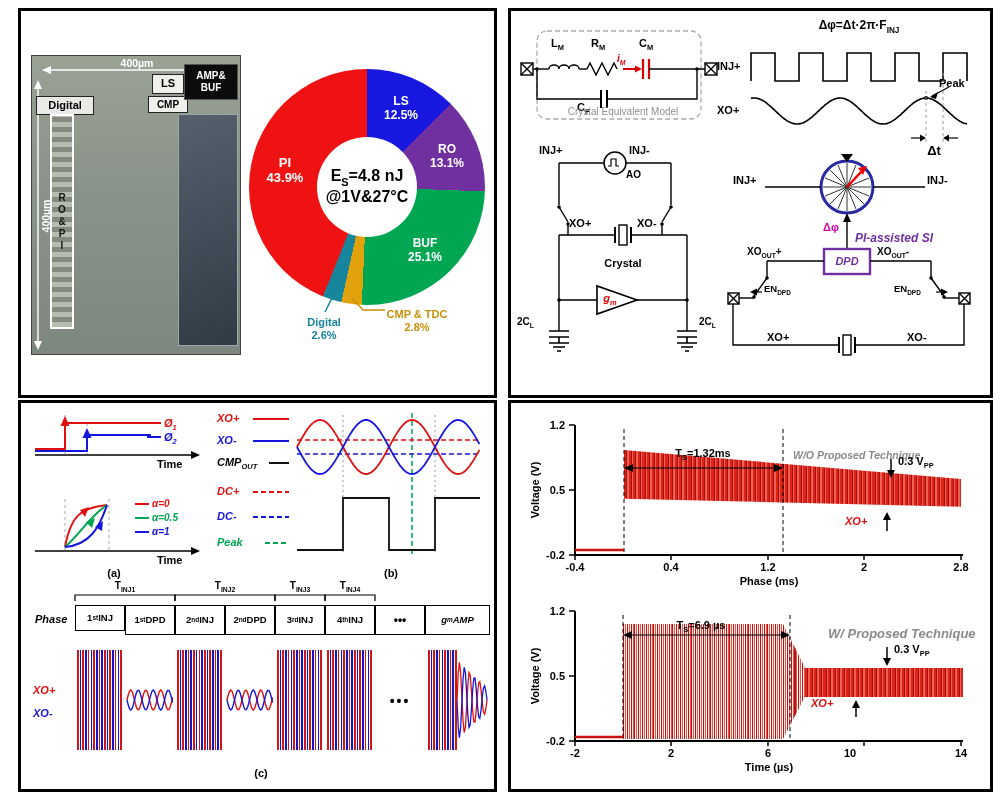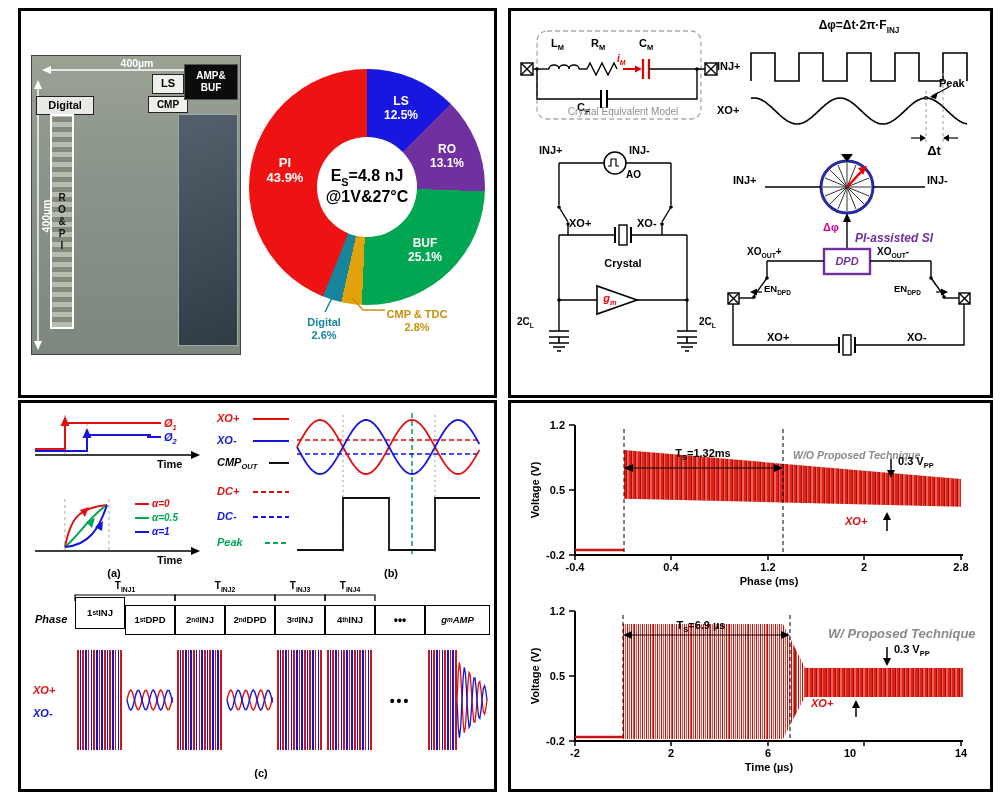--- a/index.html
+++ b/index.html
@@ -301,21 +301,21 @@
   <span class="lbl b i" style="left:196px;top:107px;color:#1515dd">DC-</span>
   <span class="lbl b i" style="left:196px;top:133px;color:#00a651">Peak</span>
   <span class="lbl b cc" style="left:370px;top:170px">(b)</span>
 
   <span class="lbl b cc" style="left:104px;top:184px;font-size:10px">T<sub>INJ1</sub></span>
   <span class="lbl b cc" style="left:204px;top:184px;font-size:10px">T<sub>INJ2</sub></span>
   <span class="lbl b cc" style="left:279px;top:184px;font-size:10px">T<sub>INJ3</sub></span>
   <span class="lbl b cc" style="left:329px;top:184px;font-size:10px">T<sub>INJ4</sub></span>
   <span class="lbl b i" style="left:14px;top:210px">Phase</span>
 
-  <div class="cell" style="left:54px;top:194px;width:50px;height:32px">1<sup>st</sup> INJ</div>
+  <div class="cell" style="left:54px;top:202px;width:50px;height:26px">1<sup>st</sup> INJ</div>
   <div class="cell" style="left:104px;top:202px;width:50px;height:30px">1<sup>st</sup> DPD</div>
   <div class="cell" style="left:154px;top:202px;width:50px;height:30px">2<sup>nd</sup> INJ</div>
   <div class="cell" style="left:204px;top:202px;width:50px;height:30px">2<sup>nd</sup> DPD</div>
   <div class="cell" style="left:254px;top:202px;width:50px;height:30px">3<sup>rd</sup> INJ</div>
   <div class="cell" style="left:304px;top:202px;width:50px;height:30px">4<sup>th</sup> INJ</div>
   <div class="cell" style="left:354px;top:202px;width:50px;height:30px;font-size:12px">•••</div>
   <div class="cell i" style="left:404px;top:202px;width:65px;height:30px">g<sub>m</sub> AMP</div>
 
   <span class="lbl b i" style="left:12px;top:281px;color:#e01010">XO+</span>
   <span class="lbl b i" style="left:12px;top:304px;color:#1515dd">XO-</span>

